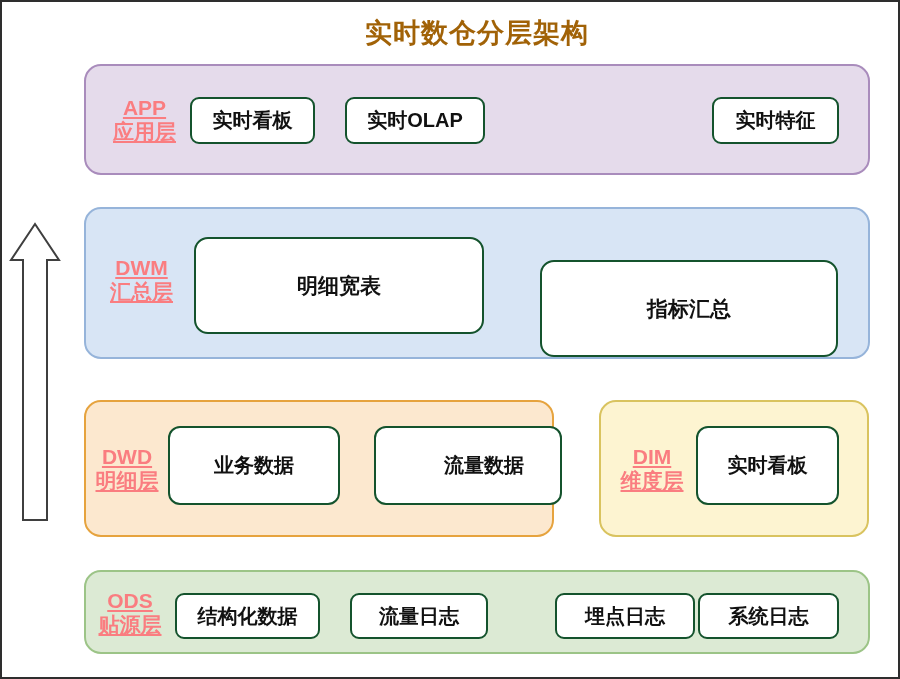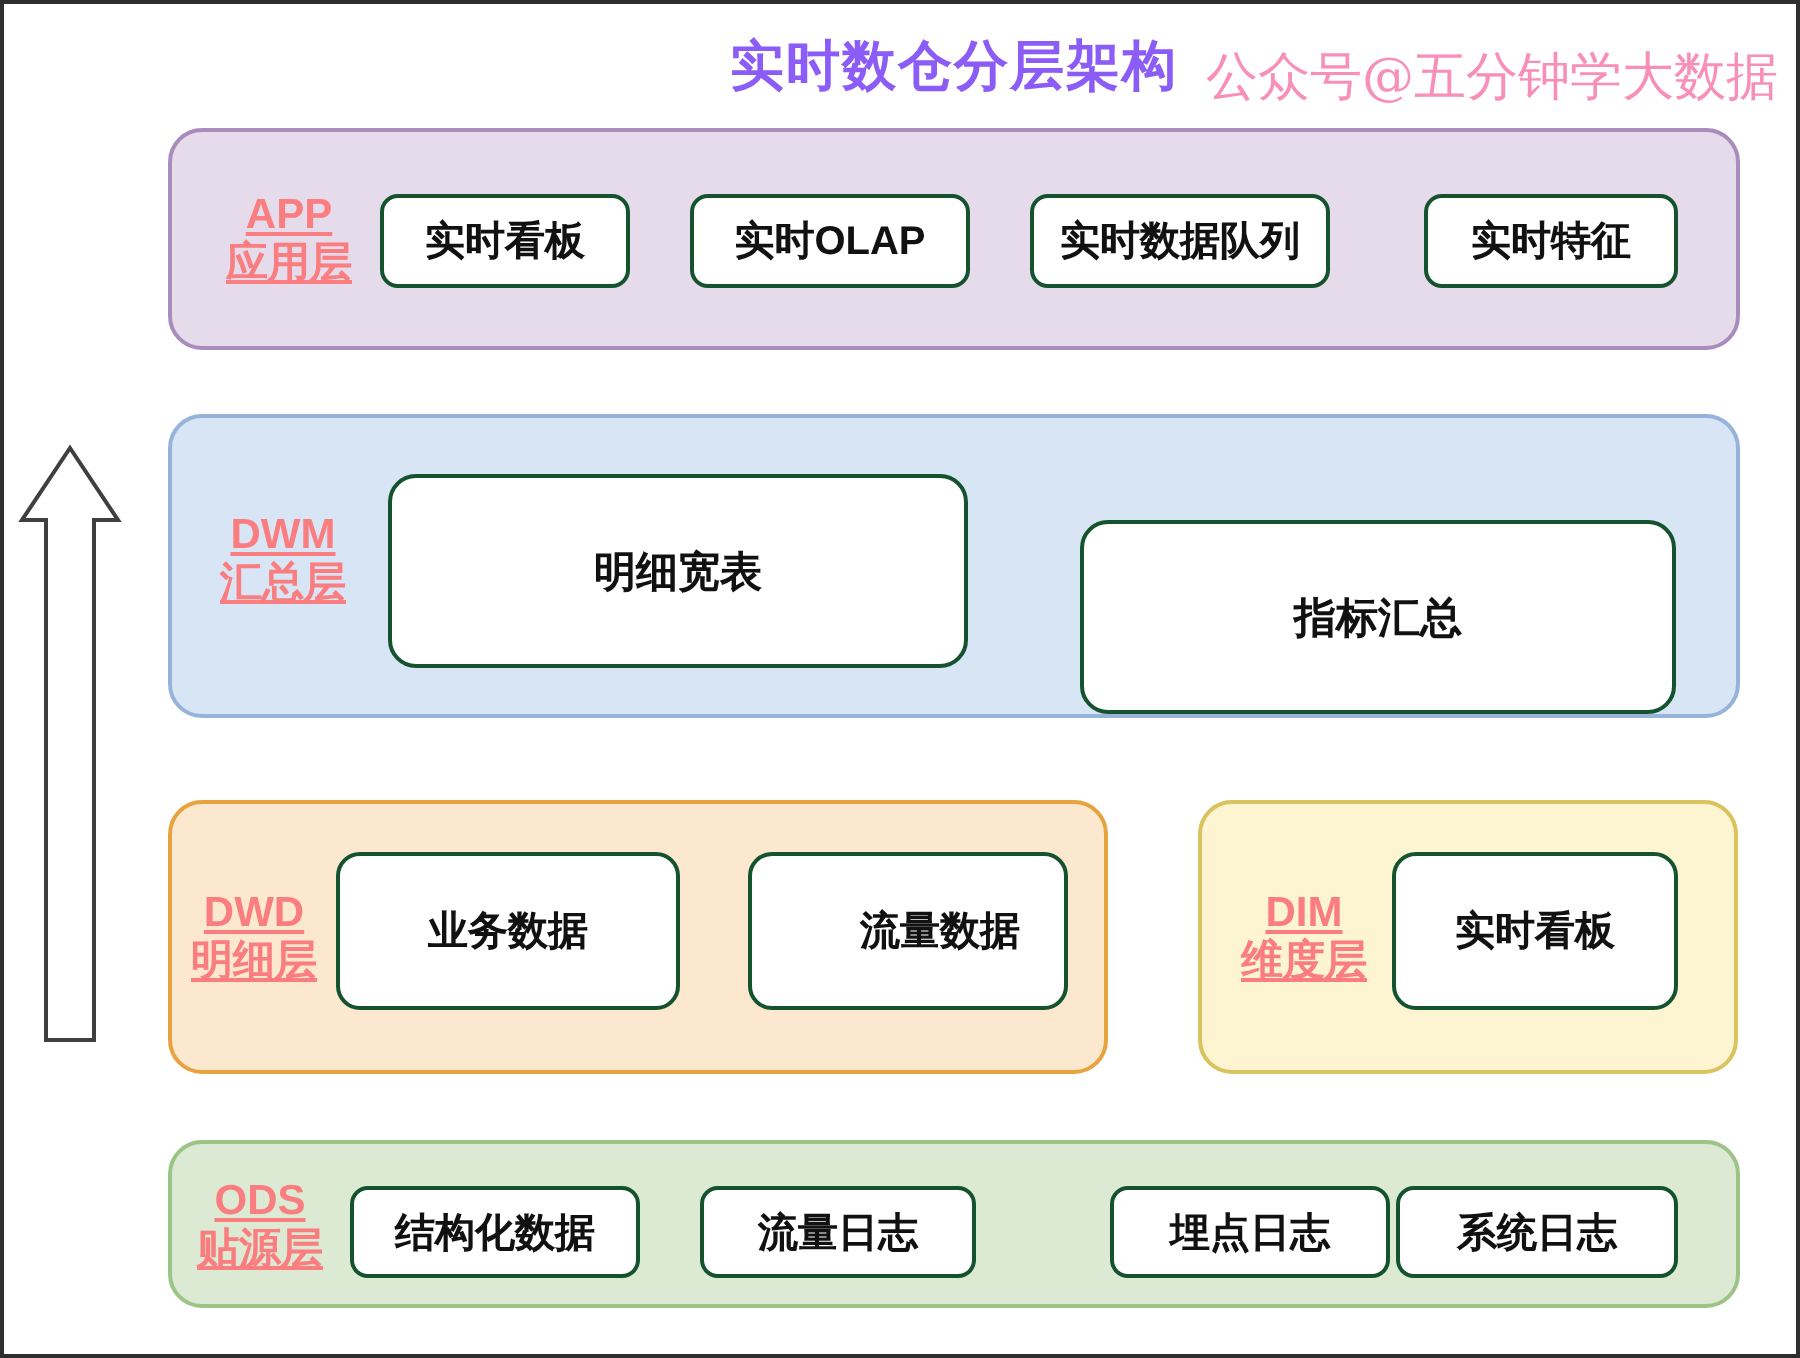--- a/index.html
+++ b/index.html
@@ -3,21 +3,21 @@
 <meta charset="utf-8">
 <style>
   html,body{margin:0;padding:0;background:#ffffff;}
   .stage{
     position:relative;width:900px;height:679px;box-sizing:border-box;
     background:#ffffff;border:2px solid #2e2e2e;overflow:hidden;
     font-family:"Liberation Sans","DejaVu Sans",sans-serif;
   }
   .title{
     position:absolute;left:280px;top:13px;width:390px;text-align:center;
-    font-size:27px;font-weight:bold;color:#8b5cf6;letter-spacing:1px;
+    font-size:27px;font-weight:bold;color:#a16207;letter-spacing:1px;
   }
   .watermark{
     position:absolute;left:601px;top:19px;width:290px;
     font-family:"DejaVu Serif","Liberation Serif",serif;
     font-size:26px;color:#f78fb9;font-weight:500;white-space:nowrap;
   }
   .band{position:absolute;box-sizing:border-box;border-radius:17px;border:2px solid;}
   .band-app{left:82px;top:62px;width:786px;height:111px;background:#e5dbeb;border-color:#a98cbc;}
   .band-dwm{left:82px;top:205px;width:786px;height:152px;background:#d8e5f5;border-color:#96b4da;}
   .band-dwd{left:82px;top:398px;width:470px;height:137px;background:#fce8cf;border-color:#e6a33e;}
@@ -37,51 +37,49 @@
   .node.big{border-radius:14px;font-size:21px;}
   .node.mid{border-radius:12px;}
   .arrow-svg{position:absolute;left:0;top:0;pointer-events:none;}
 </style>
 </head>
 <body>
 
 <div class="stage">
 
   <div class="title">实时数仓分层架构</div>
-  <div class="watermark">公众号@五分钟学大数据</div>
 
   <svg class="arrow-svg" width="900" height="679" viewBox="0 0 900 679">
     <polygon points="33,222 57,258 45,258 45,518 21,518 21,258 9,258" fill="#ffffff" stroke="#3f3f3f" stroke-width="2" stroke-linejoin="miter"></polygon>
   </svg>
 
   <div class="band band-app"></div>
   <div class="layer-label" style="left:95px;top:94px;width:95px;">
     <span>APP</span>
     <span>应用层</span>
   </div>
   <div class="node" style="left:188px;top:95px;width:125px;height:47px;">实时看板</div>
   <div class="node" style="left:343px;top:95px;width:140px;height:47px;">实时OLAP</div>
-  <div class="node" style="left:513px;top:95px;width:150px;height:47px;">实时数据队列</div>
   <div class="node" style="left:710px;top:95px;width:127px;height:47px;">实时特征</div>
 
   <div class="band band-dwm"></div>
   <div class="layer-label" style="left:92px;top:254px;width:95px;">
     <span>DWM</span>
     <span>汇总层</span>
   </div>
   <div class="node big" style="left:192px;top:235px;width:290px;height:97px;">明细宽表</div>
   <div class="node big" style="left:538px;top:235px;width:298px;height:97px;margin-top:23px;">指标汇总</div>
 
   <div class="band band-dwd"></div>
   <div class="layer-label" style="left:85px;top:443px;width:80px;">
     <span>DWD</span>
     <span>明细层</span>
   </div>
   <div class="node mid" style="left:166px;top:424px;width:172px;height:79px;">业务数据</div>
-  <div class="node mid" style="left:372px;top:424px;width:160px;height:79px;padding-left:32px;">流量数据</div>
+  <div class="node mid" style="left:372px;top:424px;width:188px;height:79px;padding-left:32px;">流量数据</div>
 
   <div class="band band-dim"></div>
   <div class="layer-label" style="left:610px;top:443px;width:80px;">
     <span>DIM</span>
     <span>维度层</span>
   </div>
   <div class="node mid" style="left:694px;top:424px;width:143px;height:79px;">实时看板</div>
 
   <div class="band band-ods"></div>
   <div class="layer-label" style="left:88px;top:587px;width:80px;">

